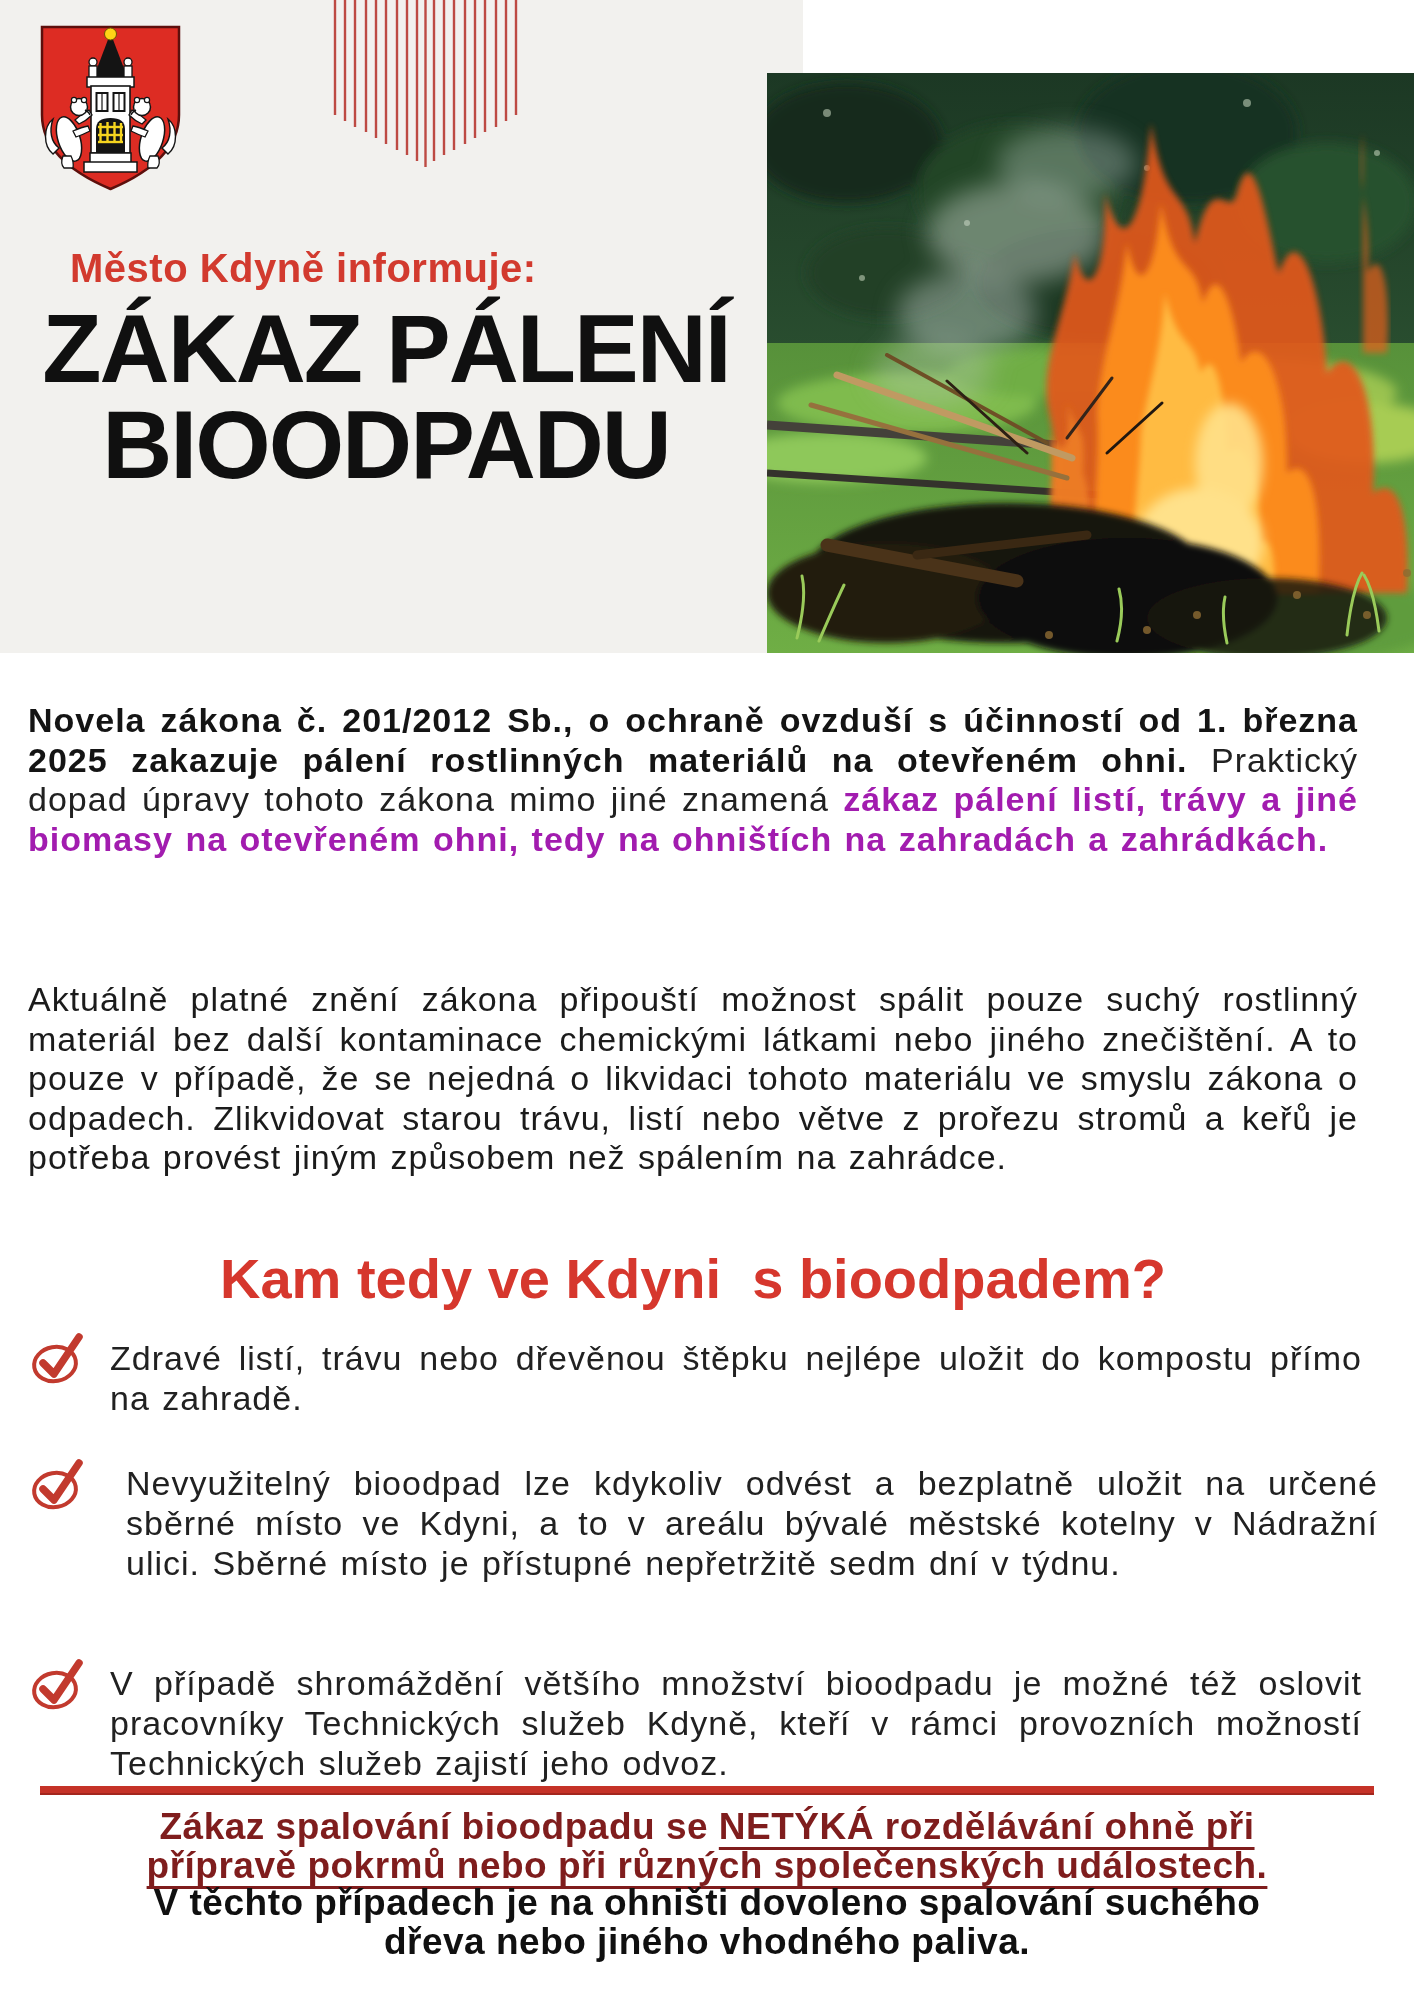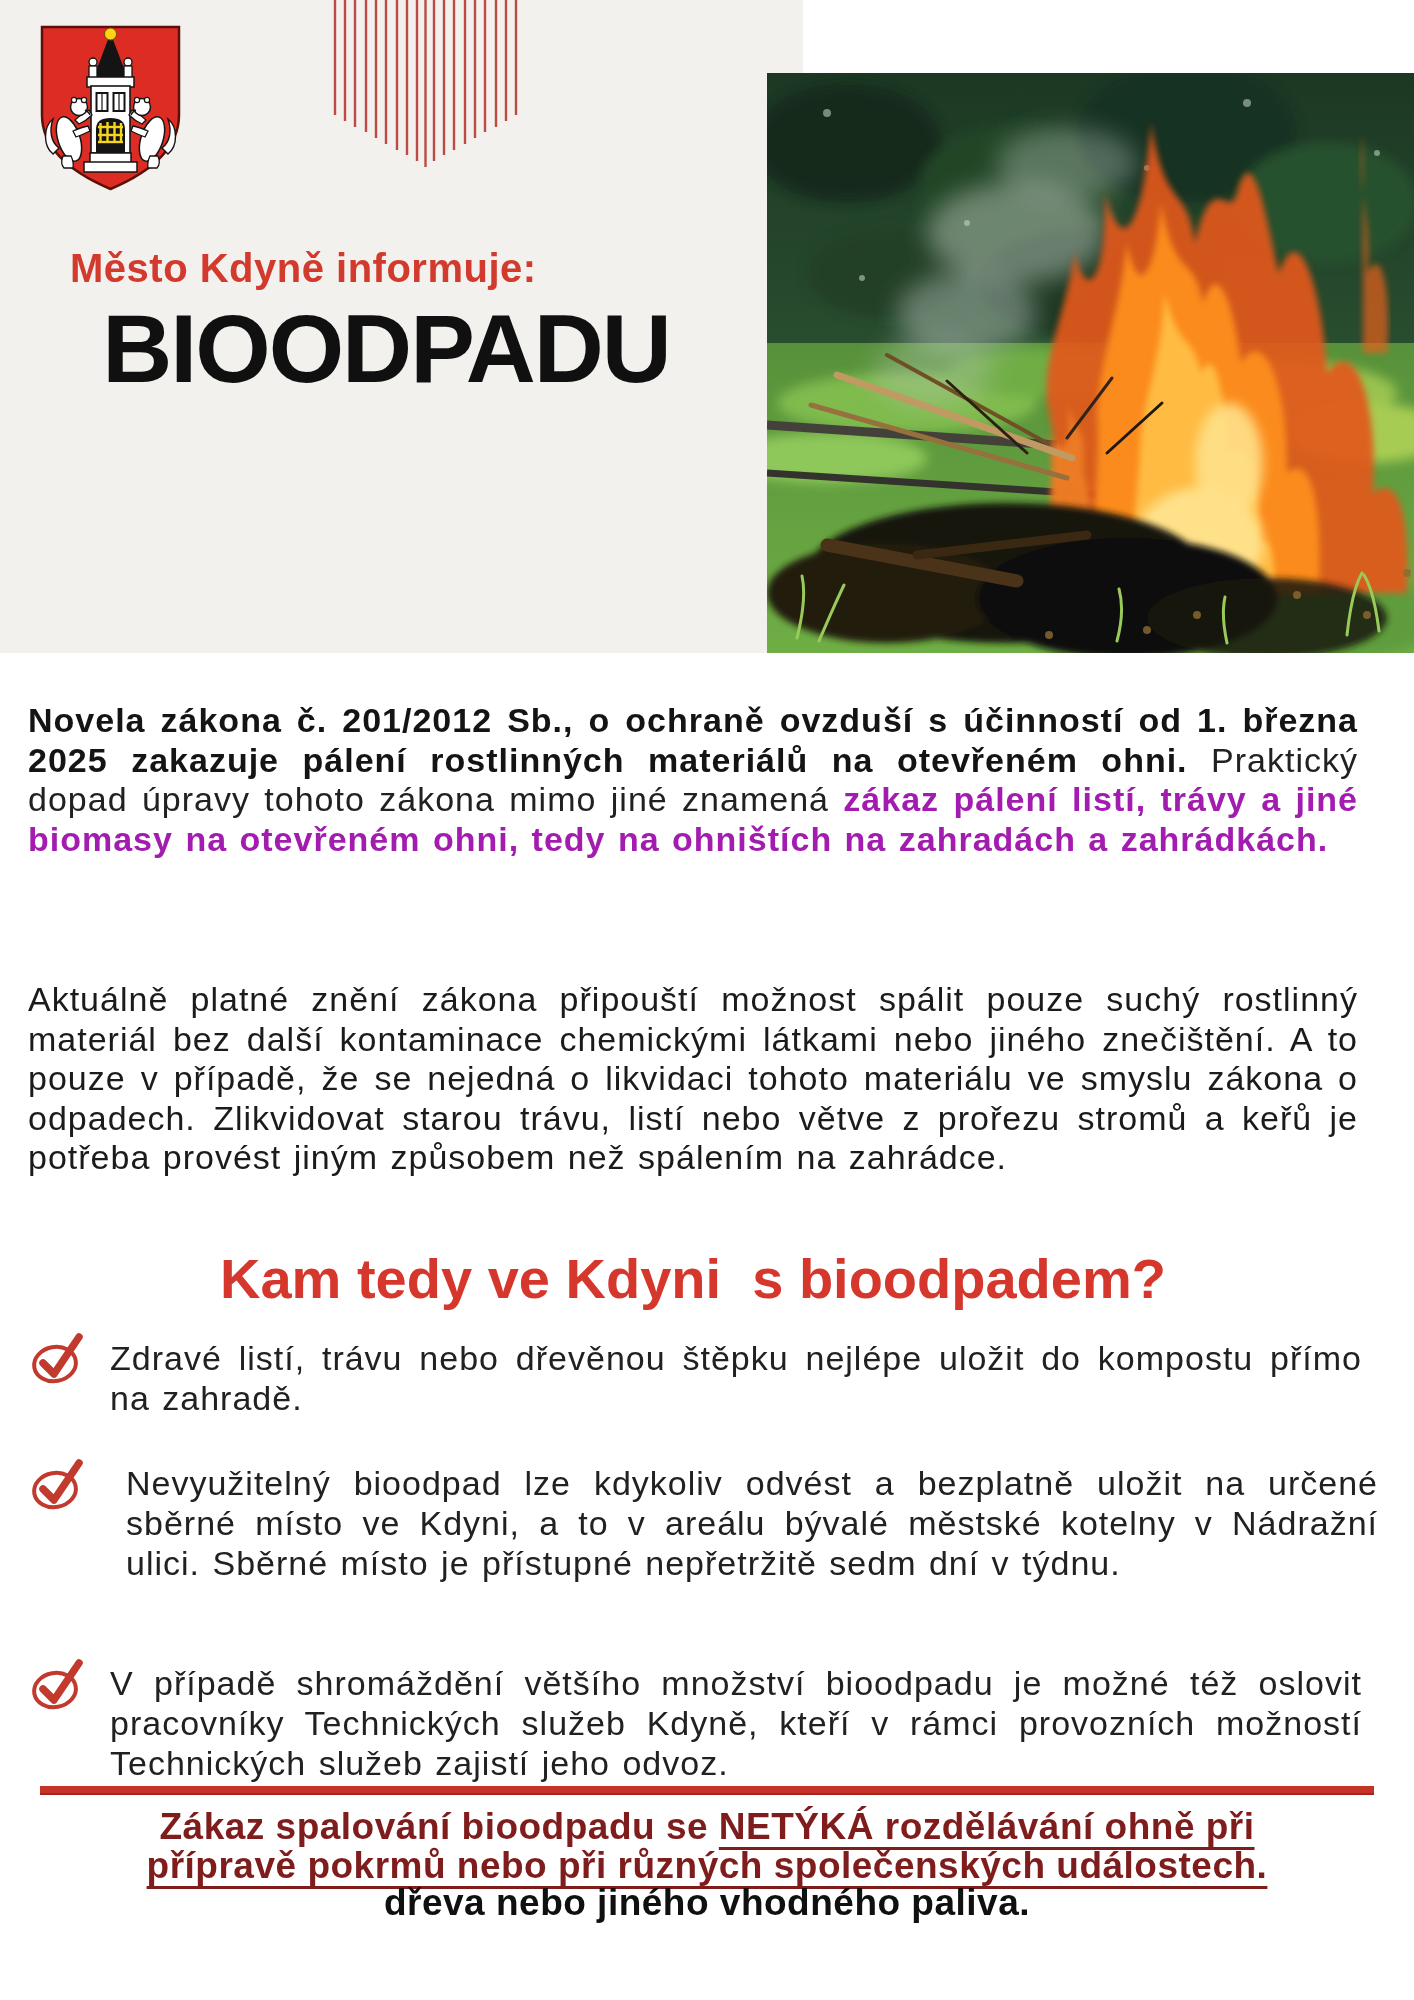--- a/index.html
+++ b/index.html
@@ -266,20 +266,21 @@
         <circle cx="380" cy="557" r="4"></circle>
           <circle cx="282" cy="562" r="4"></circle>
           <circle cx="640" cy="500" r="4"></circle>
       </g>
     </svg>
   </div>
 
   <div class="kicker">Město Kdyně informuje:</div>
 
   <h1 class="title" style="margin:0;">
+    <div>ZÁKAZ PÁLENÍ</div>
     <div>BIOODPADU</div>
   </h1>
 
   <p class="para p1"><span class="run-bold">Novela zákona č. 201/2012 Sb., o ochraně ovzduší s účinností od 1. března 2025 zakazuje pálení rostlinných materiálů na otevřeném ohni.</span><span class="run-regular"> Praktický dopad úpravy tohoto zákona mimo jiné znamená </span><span class="run-bold-red">zákaz pálení listí, trávy a jiné biomasy na otevřeném ohni, tedy na ohništích na zahradách a zahrádkách.</span></p>
 
   <p class="para p2">Aktuálně platné znění zákona připouští možnost spálit pouze suchý rostlinný materiál bez další kontaminace chemickými látkami nebo jiného znečištění. A to pouze v případě, že se nejedná o likvidaci tohoto materiálu ve smyslu zákona o odpadech. Zlikvidovat starou trávu, listí nebo větve z prořezu stromů a keřů je potřeba provést jiným způsobem než spálením na zahrádce.</p>
 
   <h2 class="section-heading">Kam tedy ve Kdyni  s bioodpadem?</h2>
 
   <svg class="bullet-icon bi-1" viewBox="0 0 56 58" xmlns="http://www.w3.org/2000/svg">
@@ -301,16 +302,17 @@
   <div class="bullet-text bt-3">V případě shromáždění většího množství bioodpadu je možné též oslovit pracovníky Technických  služeb Kdyně, kteří v rámci provozních možností Technických služeb zajistí jeho odvoz.</div>
 
   <div class="divider"></div>
 
   <div class="footer-red">
     <div><span>Zákaz spalování bioodpadu se </span><span class="u">NETÝKÁ rozdělávání ohně při</span></div>
     <div><span class="u">přípravě pokrmů nebo při různých společenských událostech.</span></div>
   </div>
 
   <div class="footer-black">
+    <div>V těchto případech je na ohništi dovoleno spalování suchého</div>
     <div>dřeva nebo jiného vhodného paliva.</div>
   </div>
 
 </div>
 
 </body></html>

